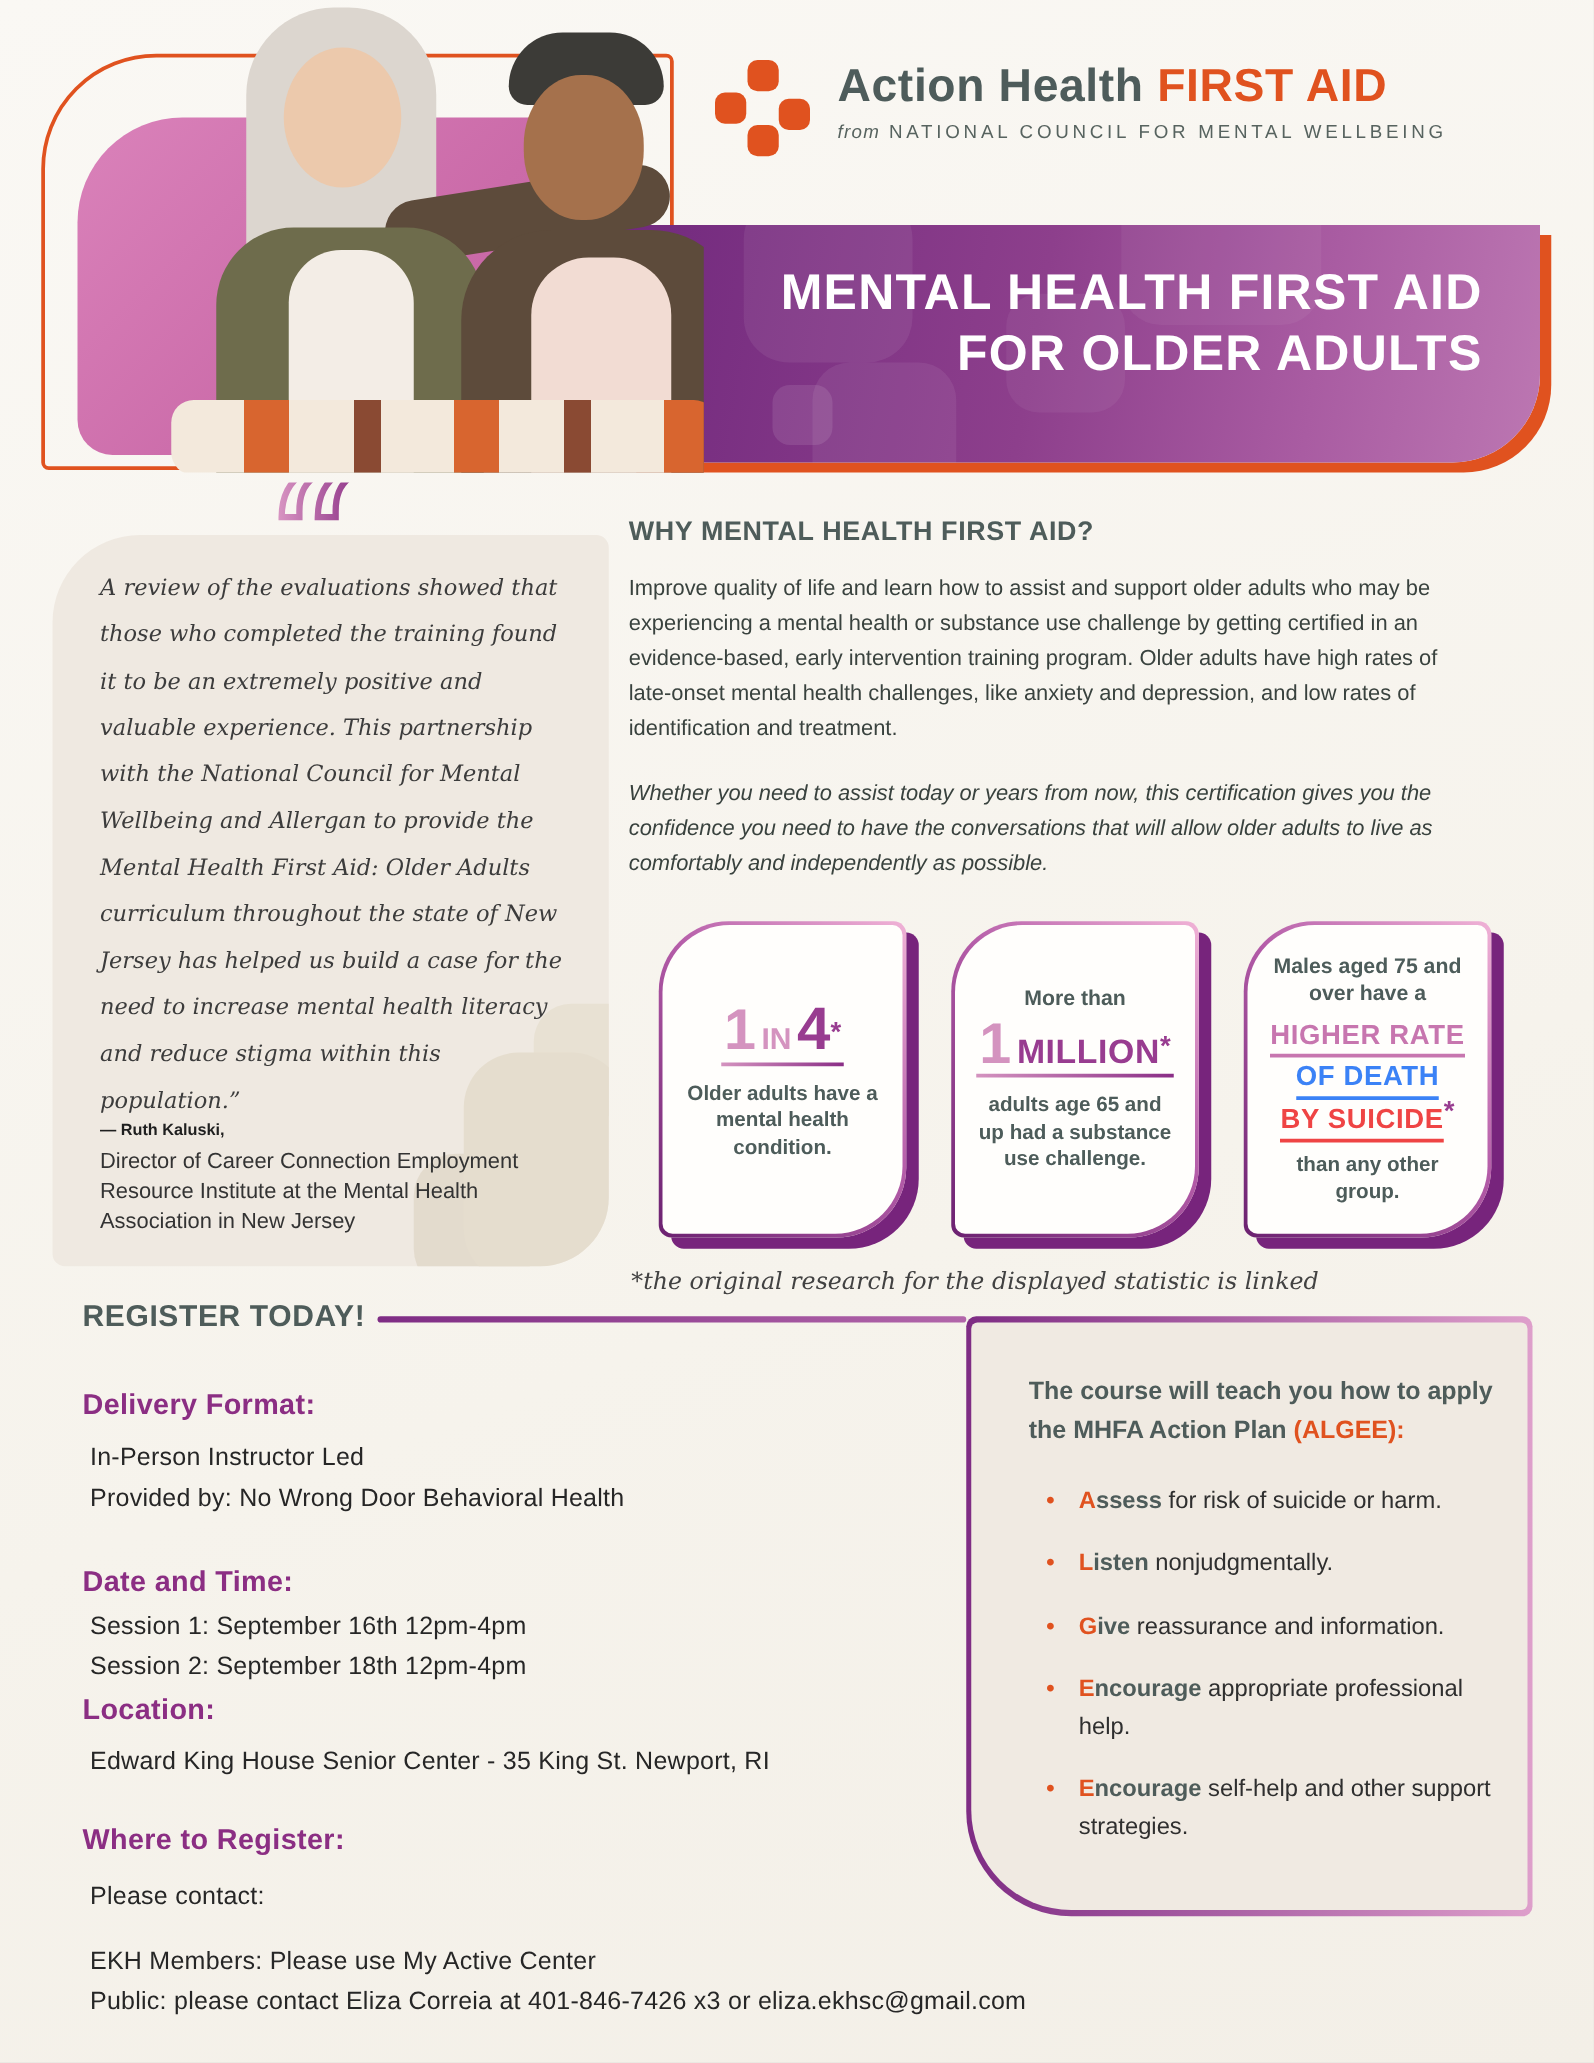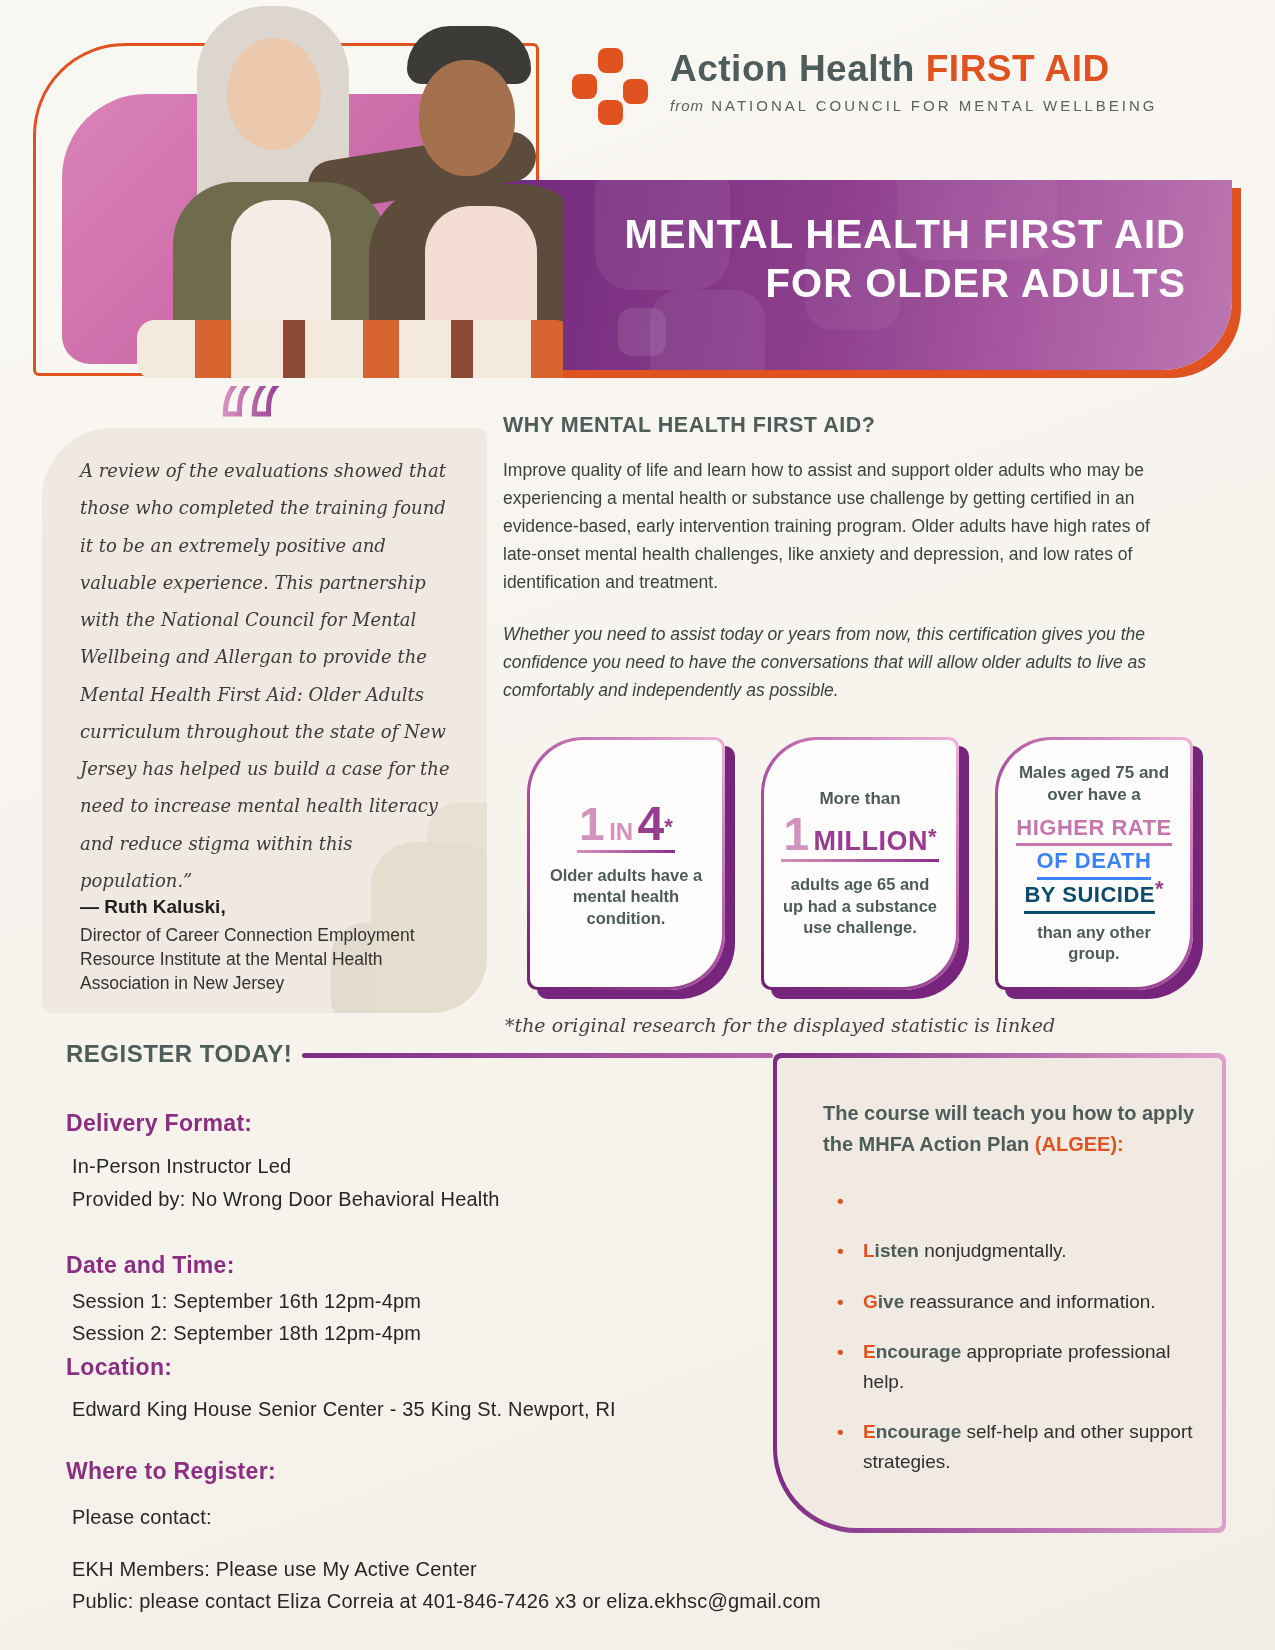--- a/index.html
+++ b/index.html
@@ -57,21 +57,21 @@
   .quote-icon{left:214px;top:386px;z-index:5;}
   .quote-card{left:42px;top:428px;width:445px;height:585px;background:#efe9e1;
               border-radius:70px 10px 55px 10px;z-index:1;overflow:hidden;}
   .qdeco1{position:absolute;right:-14px;bottom:-14px;width:130px;height:185px;background:#e5ddce;border-radius:44px;}
   .qdeco2{position:absolute;right:60px;bottom:-20px;width:96px;height:110px;background:#ded4c4;border-radius:34px;opacity:.7;}
   .qdeco3{position:absolute;right:-30px;bottom:120px;width:90px;height:90px;background:#e8e1d3;border-radius:30px;}
   .quote-text{position:absolute;left:38px;top:24px;width:378px;
               font-family:"DejaVu Serif",serif;font-style:italic;font-size:18px;
               line-height:2.07;color:#3c3c3c;}
   .quote-attrib{position:absolute;left:38px;top:468px;width:382px;}
-  .qa-name{font-size:19px;font-weight:bold;color:#1f1f1f;margin-bottom:5px;}
+  .qa-name{font-size:13px;font-weight:bold;color:#1f1f1f;margin-bottom:5px;}
   .qa-role{font-size:17.5px;color:#333333;line-height:1.38;}
 
   
   .why{left:503px;top:413px;width:668px;}
   .why h2{margin:0 0 18px 0;font-size:21.5px;font-weight:bold;letter-spacing:.5px;color:#4e5c5a;}
   .why p{margin:0;font-size:17.5px;line-height:1.6;color:#39423e;}
   .why p + p{margin-top:24px;font-style:italic;}
 
   
   .stats-row{left:527px;top:737px;display:flex;gap:36px;z-index:2;}
@@ -86,21 +86,21 @@
   .stat-pre{font-size:17px;font-weight:bold;color:#4d5c5a;line-height:1.25;}
   .num-line{display:inline-block;padding:0 2px 5px 2px;margin:2px 0 12px 0;
             background:linear-gradient(90deg,#d493bf,#8a2e86) left bottom / 100% 3px no-repeat;}
   .n-pink-big{font-size:46px;font-weight:bold;color:#d493bf;line-height:1;}
   .n-pink-sc{font-size:24px;font-weight:bold;color:#d493bf;}
   .n-purp-big{font-size:48px;font-weight:bold;color:#983c90;line-height:1;}
   .n-purp-word{font-size:27px;font-weight:bold;color:#983c90;letter-spacing:.5px;}
   .star{font-size:22px;font-weight:bold;color:#983c90;vertical-align:super;line-height:0;}
   .grad-line{display:inline-block;font-size:22px;font-weight:bold;letter-spacing:.5px;
              border-bottom:3px solid currentColor;padding-bottom:1px;line-height:1.35;}
-  .gl1{color:#c776af;} .gl2{color:#3b82f6;} .gl3{color:#0c4a6e;}
+  .gl1{color:#c776af;} .gl2{color:#3b82f6;} .gl3{color:#ef4444;}
   .stat3-mid{margin:8px 0;}
   .footnote{left:505px;top:1014px;font-family:"DejaVu Serif",serif;font-style:italic;
             font-size:19px;color:#424242;}
 
   
   .register-title{left:66px;top:1040px;font-size:24px;font-weight:bold;letter-spacing:.5px;color:#4e5c5a;}
   .register-rule{left:302px;top:1053px;width:471px;height:5px;border-radius:3px;
                  background:linear-gradient(90deg,#7e2c84,#b266aa);}
   .rhead{font-size:23px;font-weight:bold;color:#8b2e83;letter-spacing:.3px;}
   .rline{font-size:20px;color:#262626;letter-spacing:.2px;}
@@ -271,20 +271,21 @@
   <div class="abs rline l-public">Public: please contact Eliza Correia at 401-846-7426 x3 or eliza.ekhsc@gmail.com</div>
 
   <div class="abs course-wrap">
     <div class="course-card">
       <div class="course-title">
         <span>The course will teach you how to apply the MHFA Action Plan </span><span class="accent">(ALGEE):</span>
       </div>
       <ul class="course-list">
         <li>
           <span class="bullet-dot">•</span>
+          <span><span class="kw-lead">A</span><span class="kw">ssess</span><span> for risk of suicide or harm.</span></span>
         </li>
         <li>
           <span class="bullet-dot">•</span>
           <span><span class="kw-lead">L</span><span class="kw">isten</span><span> nonjudgmentally.</span></span>
         </li>
         <li>
           <span class="bullet-dot">•</span>
           <span><span class="kw-lead">G</span><span class="kw">ive</span><span> reassurance and information.</span></span>
         </li>
         <li>

